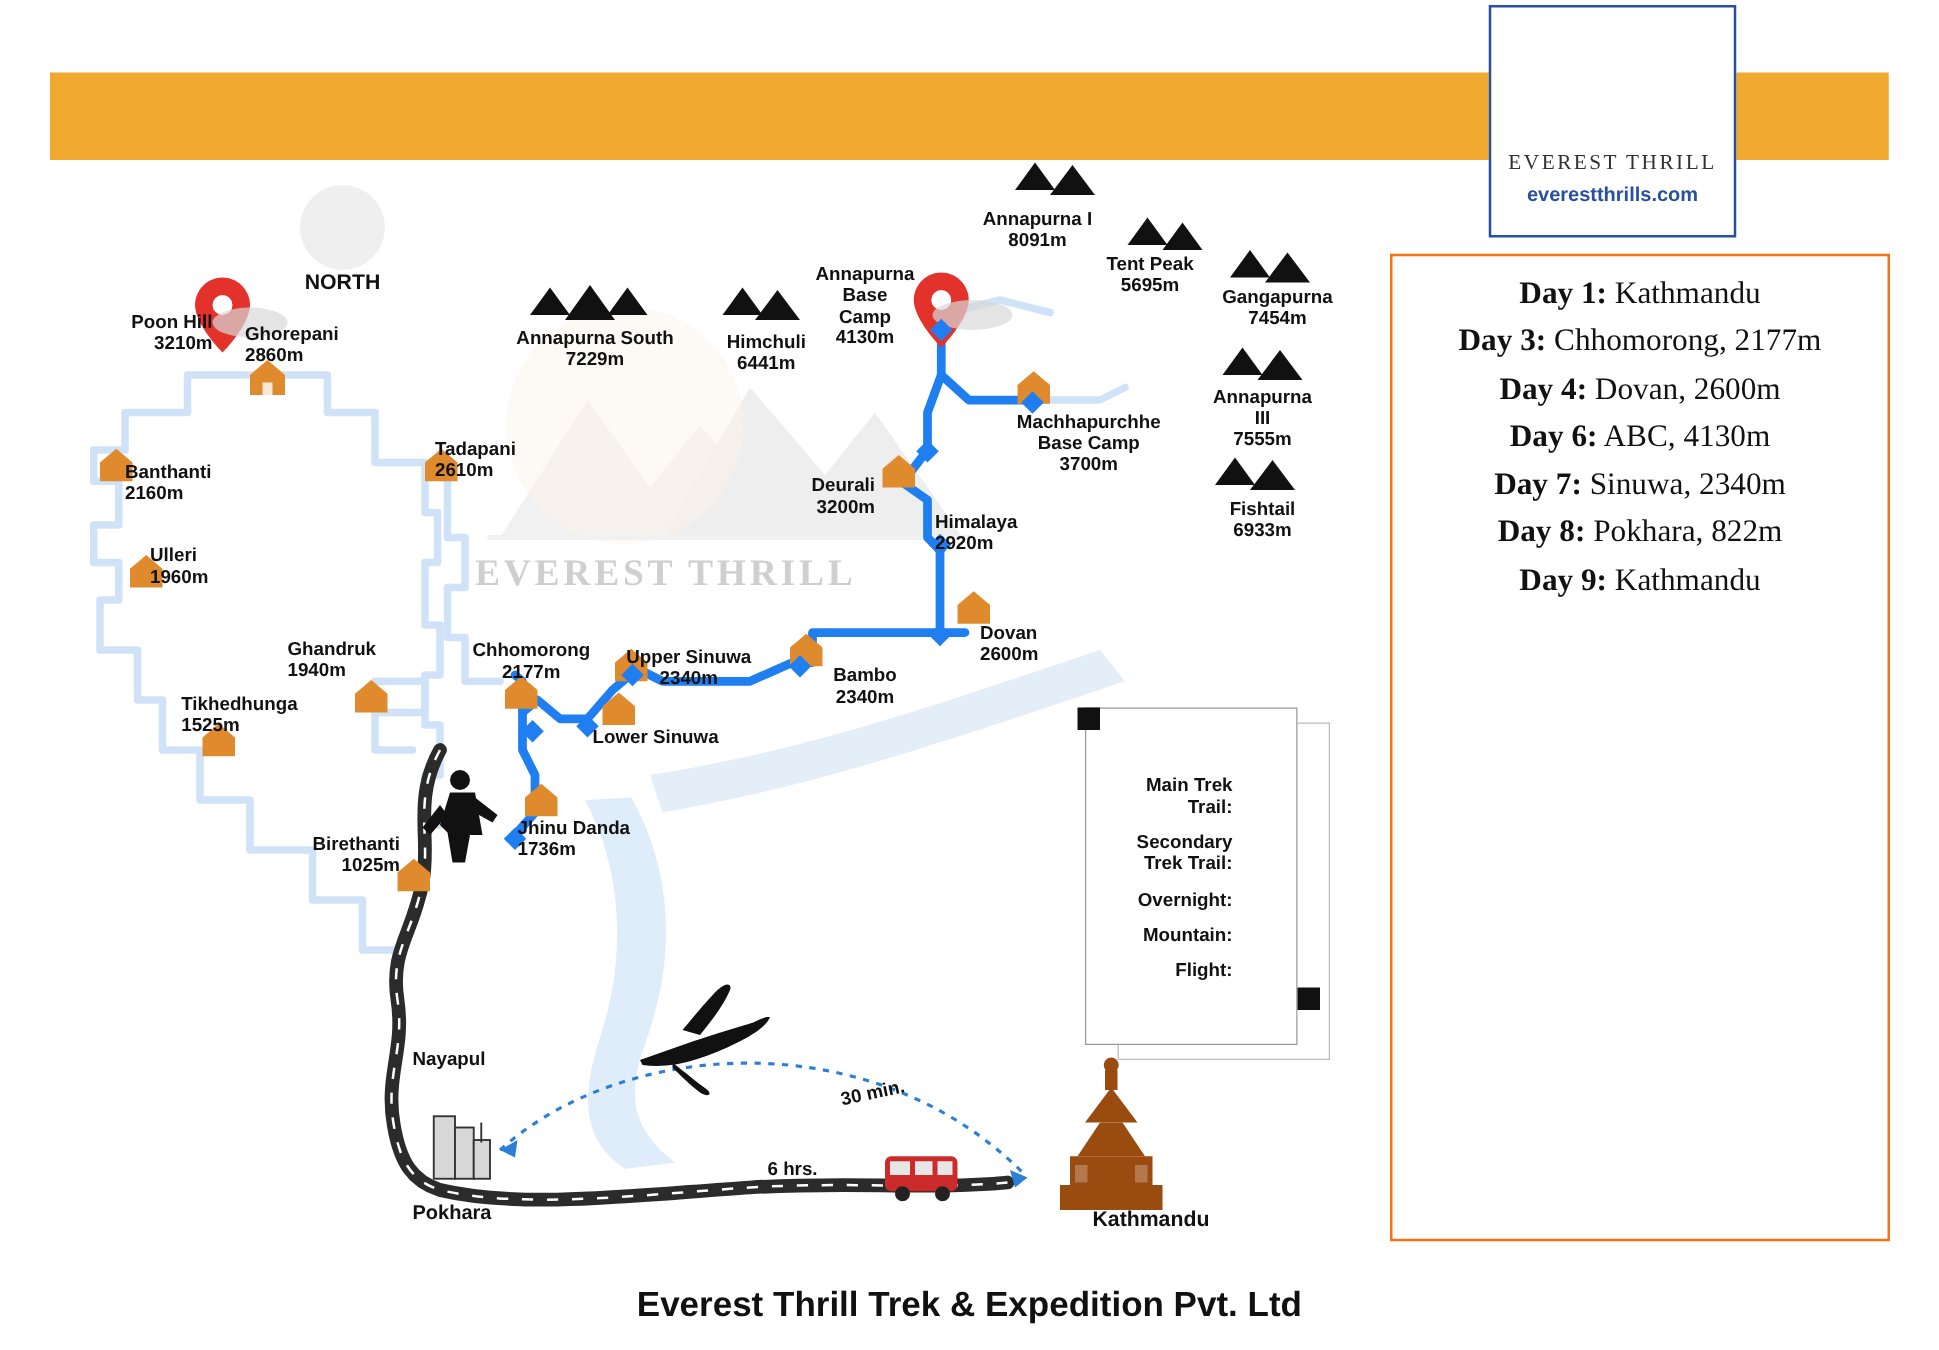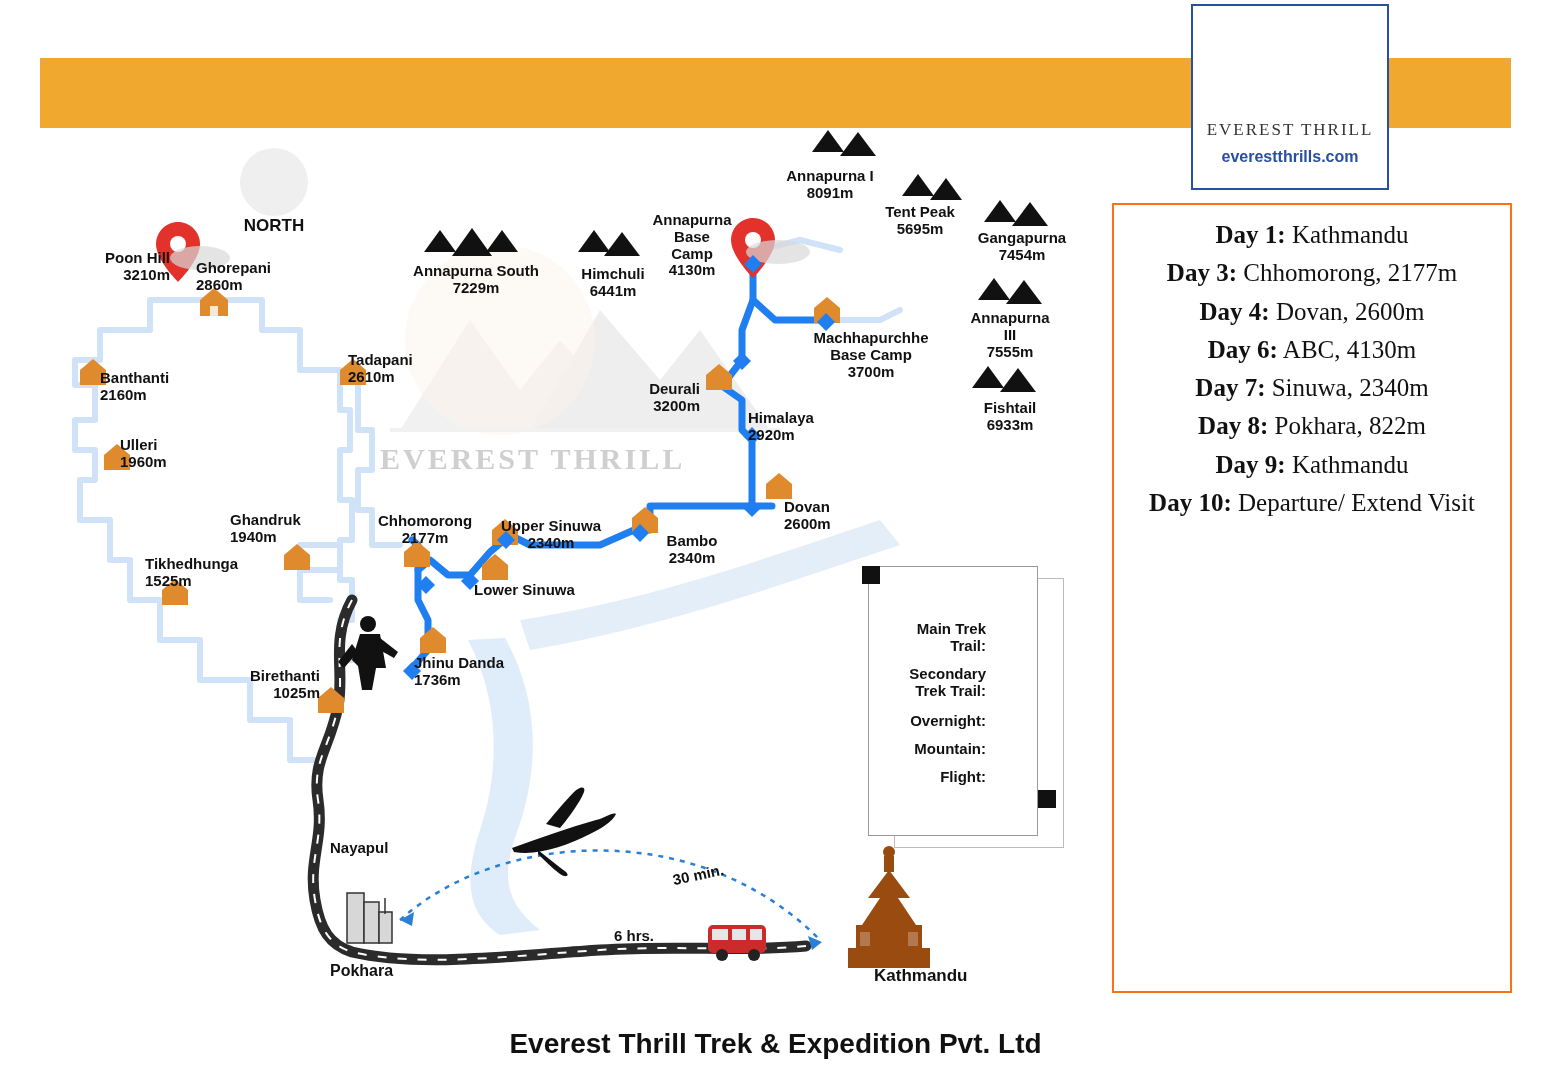--- a/index.html
+++ b/index.html
@@ -492,21 +492,20 @@
   <div class="legend-row" style="left:878px; top:768px;">Flight:</div>
 
   <div id="itinerary">
     <div class="itin-row"><span class="itin-day">Day 1:</span><span> Kathmandu</span></div>
     <div class="itin-row"><span class="itin-day">Day 3:</span><span> Chhomorong, 2177m</span></div>
     <div class="itin-row"><span class="itin-day">Day 4:</span><span> Dovan, 2600m</span></div>
     <div class="itin-row"><span class="itin-day">Day 6:</span><span> ABC, 4130m</span></div>
     <div class="itin-row"><span class="itin-day">Day 7:</span><span> Sinuwa, 2340m</span></div>
     <div class="itin-row"><span class="itin-day">Day 8:</span><span> Pokhara, 822m</span></div>
     <div class="itin-row"><span class="itin-day">Day 9:</span><span> Kathmandu</span></div>
-    <div class="itin-row"><span class="itin-day">Day 10:</span><span> Departure/ Extend Visit</span></div>
   </div>
 
   <div id="footer-text">Everest Thrill Trek &amp; Expedition Pvt. Ltd</div>
 
   <div class="hit" style="left:156px;top:220px;width:46px;height:62px;"></div>
   <div class="hit" style="left:731px;top:216px;width:46px;height:62px;"></div>
   <div class="hit" style="left:808px;top:294px;width:36px;height:30px;"></div>
   <div class="hit" style="left:700px;top:362px;width:36px;height:30px;"></div>
   <div class="hit" style="left:760px;top:470px;width:36px;height:30px;"></div>
   <div class="hit" style="left:626px;top:505px;width:36px;height:30px;"></div>

